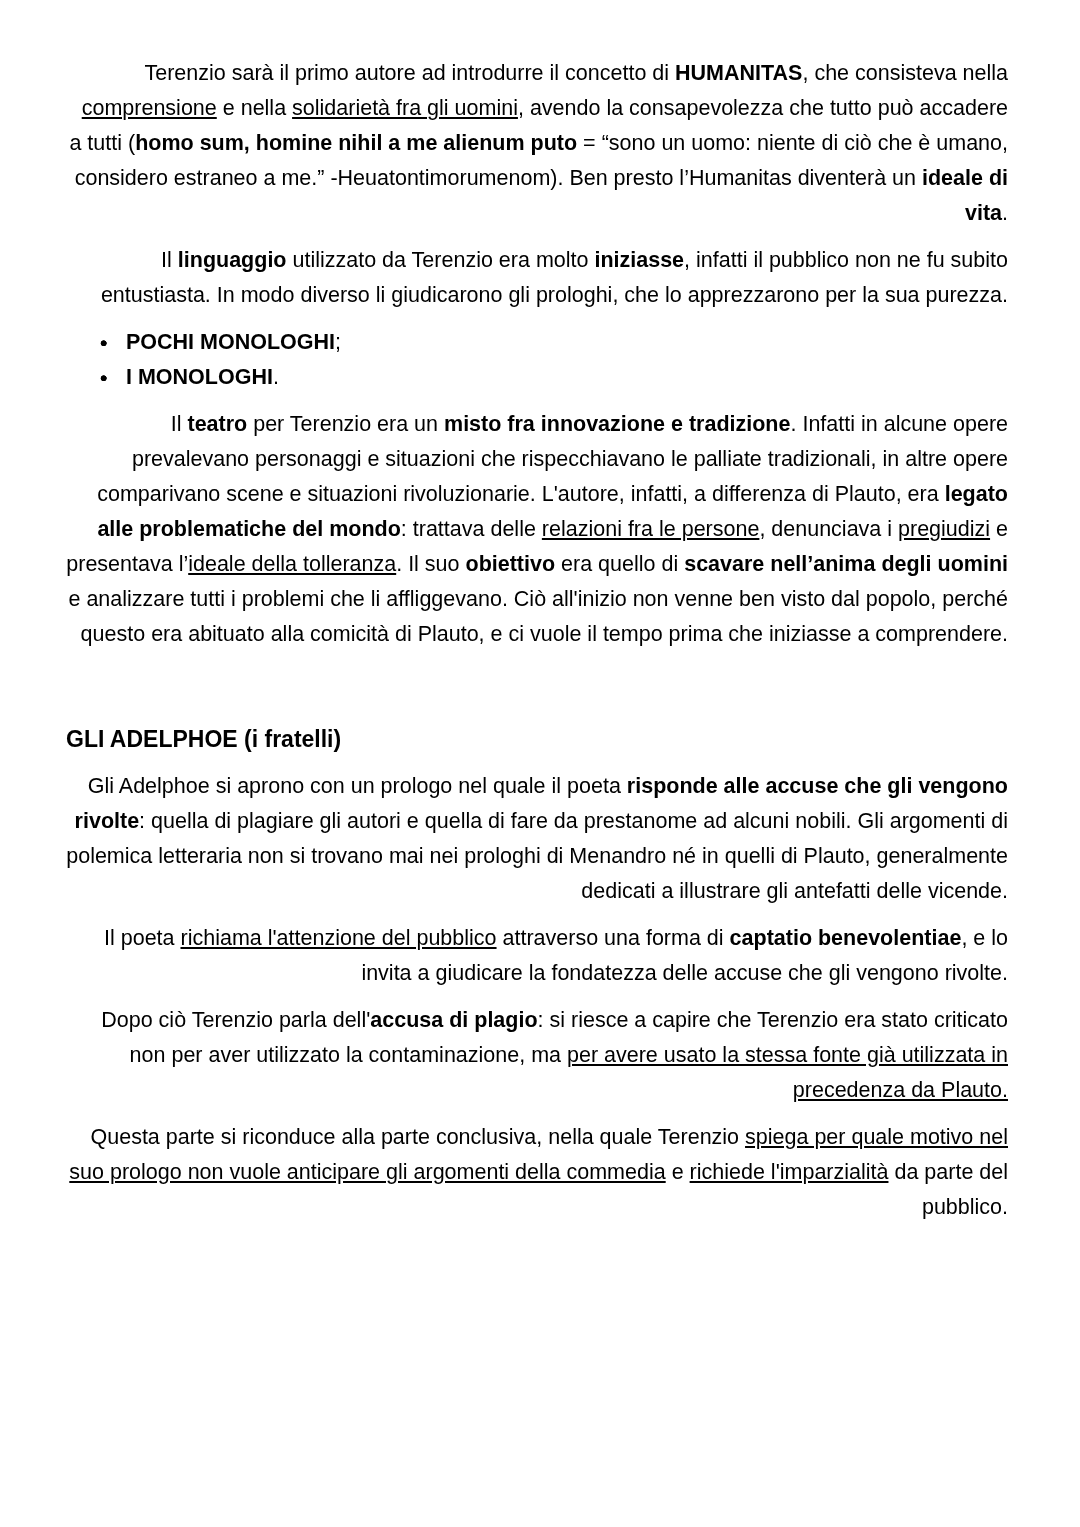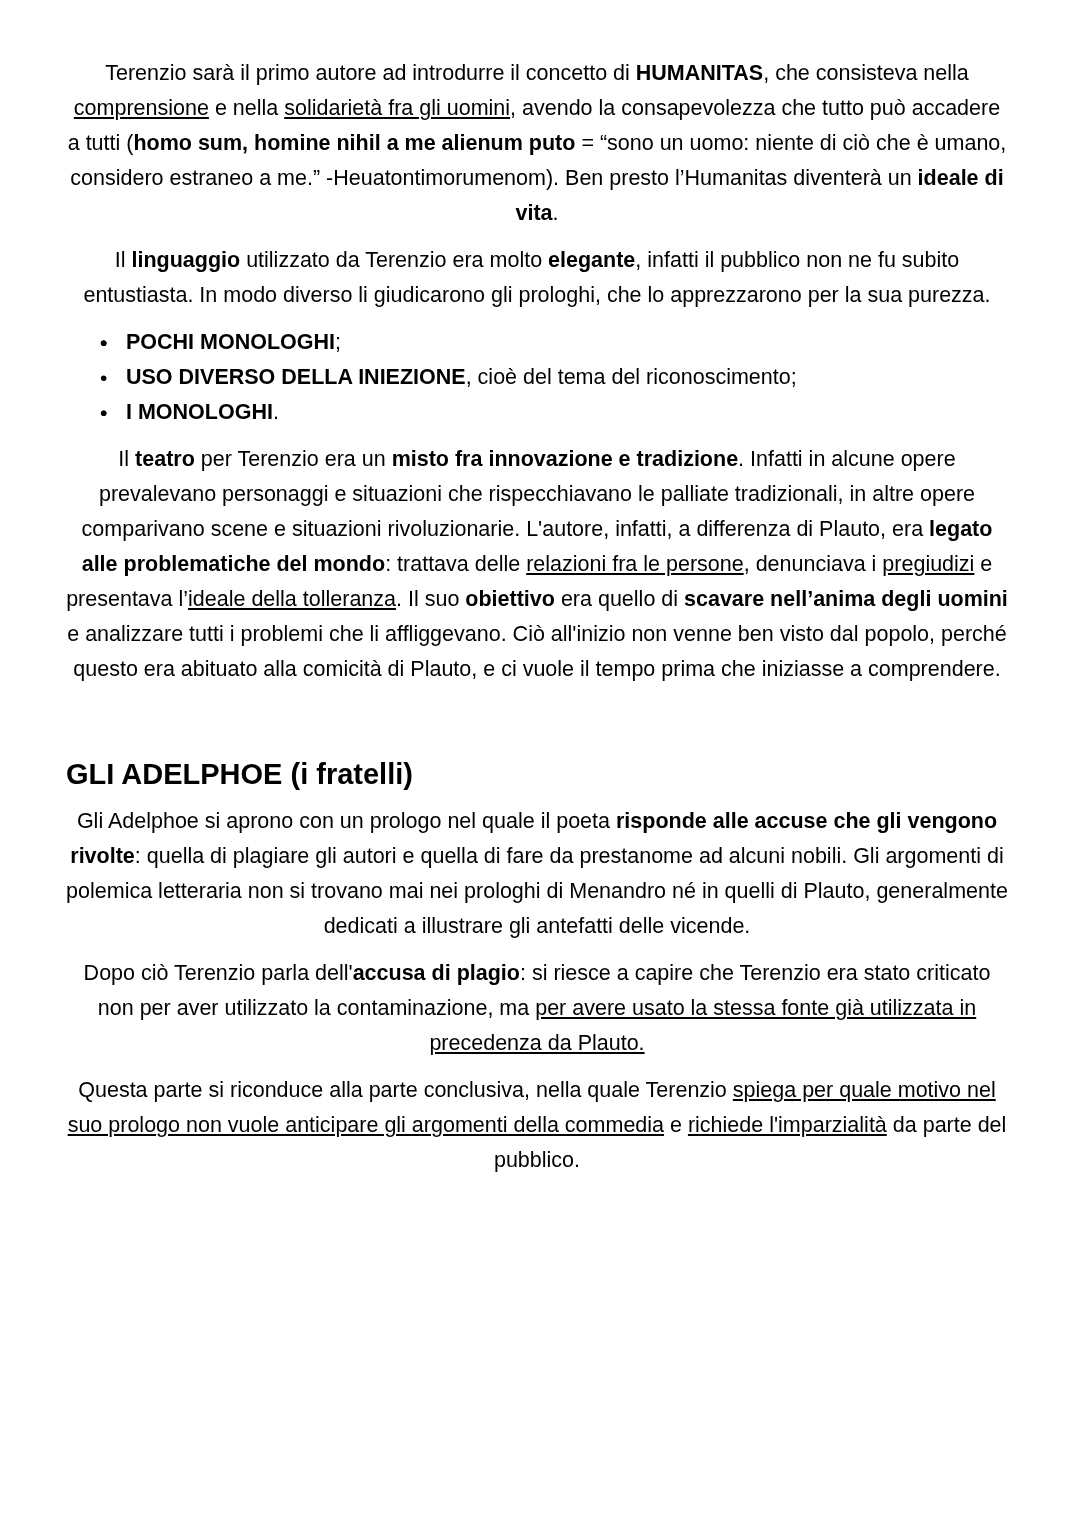--- a/index.html
+++ b/index.html
@@ -23,24 +23,24 @@
     background: #ffffff;
     position: relative;
   }
   .doc {
     font-size: 21.5px;
     line-height: 35px;
   }
   p.para {
     margin: 0 0 12px 0;
     max-width: 944px;
-    text-align: center;
+    text-align: right;
   }
   h2.heading {
-    font-size: 29px;
+    font-size: 23px;
     line-height: 35px;
     font-weight: bold;
     margin: 0 0 12px 0;
     padding: 0;
   }
   .spacer-block {
     height: 58px;
   }
   ul.bullets {
     list-style: none;
@@ -64,39 +64,40 @@
   u, .u { text-decoration: underline; text-underline-offset: 2px; }
 </style>
 </head>
 <body>
 
 <div class="page">
   <div class="doc">
 
     <p class="para"><span>Terenzio sarà il primo autore ad introdurre il concetto di </span><b>HUMANITAS</b><span>, che consisteva nella </span><u>comprensione</u><span> e nella </span><u>solidarietà fra gli uomini</u><span>, avendo la consapevolezza che tutto può accadere a tutti (</span><b>homo sum, homine nihil a me alienum puto</b><span> = “sono un uomo: niente di ciò che è umano, considero estraneo a me.” -Heuatontimorumenom). Ben presto l’Humanitas diventerà un </span><b>ideale di vita</b><span>.</span></p>
 
-    <p class="para"><span>Il </span><b>linguaggio</b><span> utilizzato da Terenzio era molto </span><b>elegante</b><span>, infatti il pubblico non ne fu subito entustiasta. In modo diverso li giudicarono gli prologhi, che lo apprezzarono per la sua purezza.</span></p>
+    <p class="para"><span>Il </span><b>linguaggio</b><span> utilizzato da Terenzio era molto </span><b>iniziasse</b><span>, infatti il pubblico non ne fu subito entustiasta. In modo diverso li giudicarono gli prologhi, che lo apprezzarono per la sua purezza.</span></p>
 
 
     <ul class="bullets">
         <li><span class="bullet-dot">•</span></li>
         <li><span class="bullet-dot">•</span></li>
         <li><span class="bullet-dot">•</span><span><b>POCHI MONOLOGHI</b><span>;</span></span></li>
-        <li><span class="bullet-dot">•</span><span><b>USO DIVERSO DELLA INIEZIONE</b><span>, cioè del tema del riconoscimento;</span></span></li>
+        <li><span class="bullet-dot">•</span></li>
         <li><span class="bullet-dot">•</span></li>
         <li><span class="bullet-dot">•</span><span><b>I MONOLOGHI</b><span>.</span></span></li>
       </ul>
 
     <p class="para"><span>Il </span><b>teatro</b><span> per Terenzio era un </span><b>misto fra innovazione e tradizione</b><span>. Infatti in alcune opere prevalevano personaggi e situazioni che rispecchiavano le palliate tradizionali, in altre opere comparivano scene e situazioni rivoluzionarie. L'autore, infatti, a differenza di Plauto, era </span><b>legato alle problematiche del mondo</b><span>: trattava delle </span><u>relazioni fra le persone</u><span>, denunciava i </span><u>pregiudizi</u><span> e presentava l’</span><u>ideale della tolleranza</u><span>. Il suo </span><b>obiettivo</b><span> era quello di </span><b>scavare nell’anima degli uomini</b><span> e analizzare tutti i problemi che li affliggevano. Ciò all'inizio non venne ben visto dal popolo, perché questo era abituato alla comicità di Plauto, e ci vuole il tempo prima che iniziasse a comprendere.</span></p>
 
     <div class="spacer-block"></div>
 
     <h2 class="heading">GLI ADELPHOE (i fratelli)</h2>
 
     <p class="para"><span>Gli Adelphoe si aprono con un prologo nel quale il poeta </span><b>risponde alle accuse che gli vengono rivolte</b><span>: quella di plagiare gli autori e quella di fare da prestanome ad alcuni nobili. Gli argomenti di polemica letteraria non si trovano mai nei prologhi di Menandro né in quelli di Plauto, generalmente dedicati a illustrare gli antefatti delle vicende.</span></p>
 
+    <p class="para"><span>Il poeta </span><u>richiama l'attenzione del pubblico</u><span> attraverso una forma di </span><b>captatio benevolentiae</b><span>, e lo invita a giudicare la fondatezza delle accuse che gli vengono rivolte.</span></p>
 
     <p class="para"><span>Dopo ciò Terenzio parla dell'</span><b>accusa di plagio</b><span>: si riesce a capire che Terenzio era stato criticato non per aver utilizzato la contaminazione, ma </span><u>per avere usato la stessa fonte già utilizzata in precedenza da Plauto.</u></p>
 
     <p class="para"><span>Questa parte si riconduce alla parte conclusiva, nella quale Terenzio </span><u>spiega per quale motivo nel suo prologo non vuole anticipare gli argomenti della commedia</u><span> e </span><u>richiede l'imparzialità</u><span> da parte del pubblico.</span></p>
 
   </div>
 </div>
 
 </body></html>

